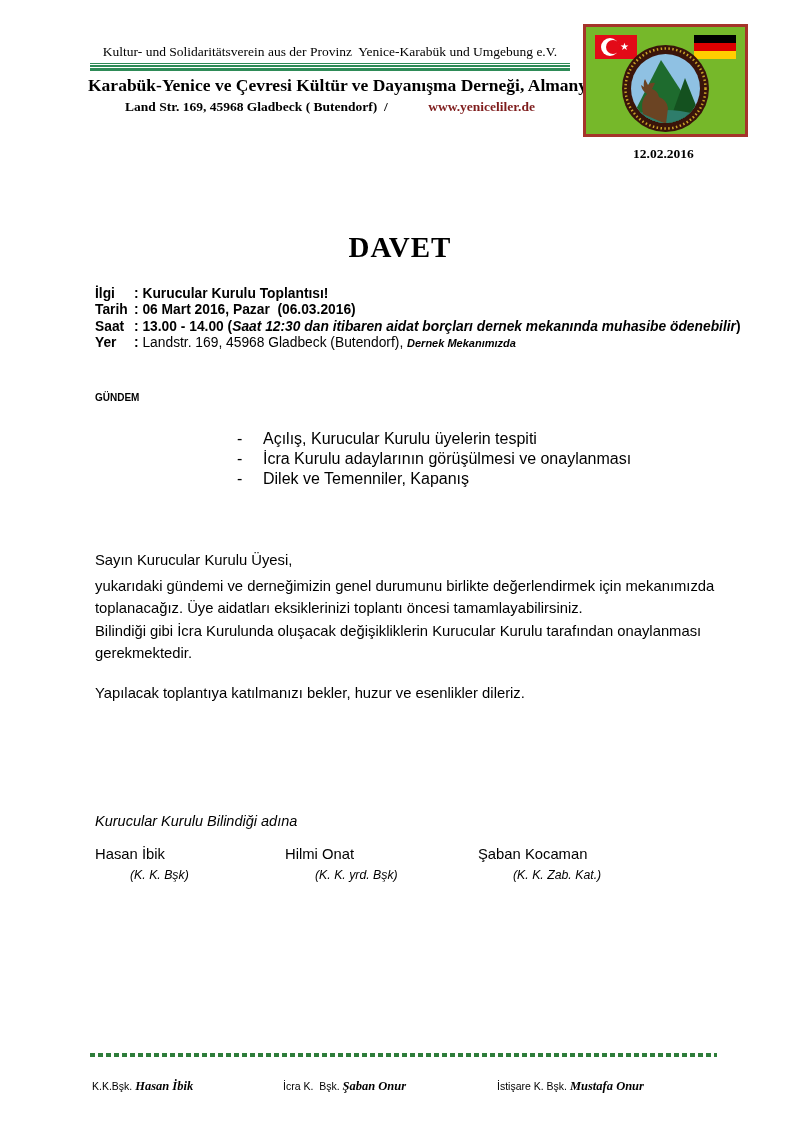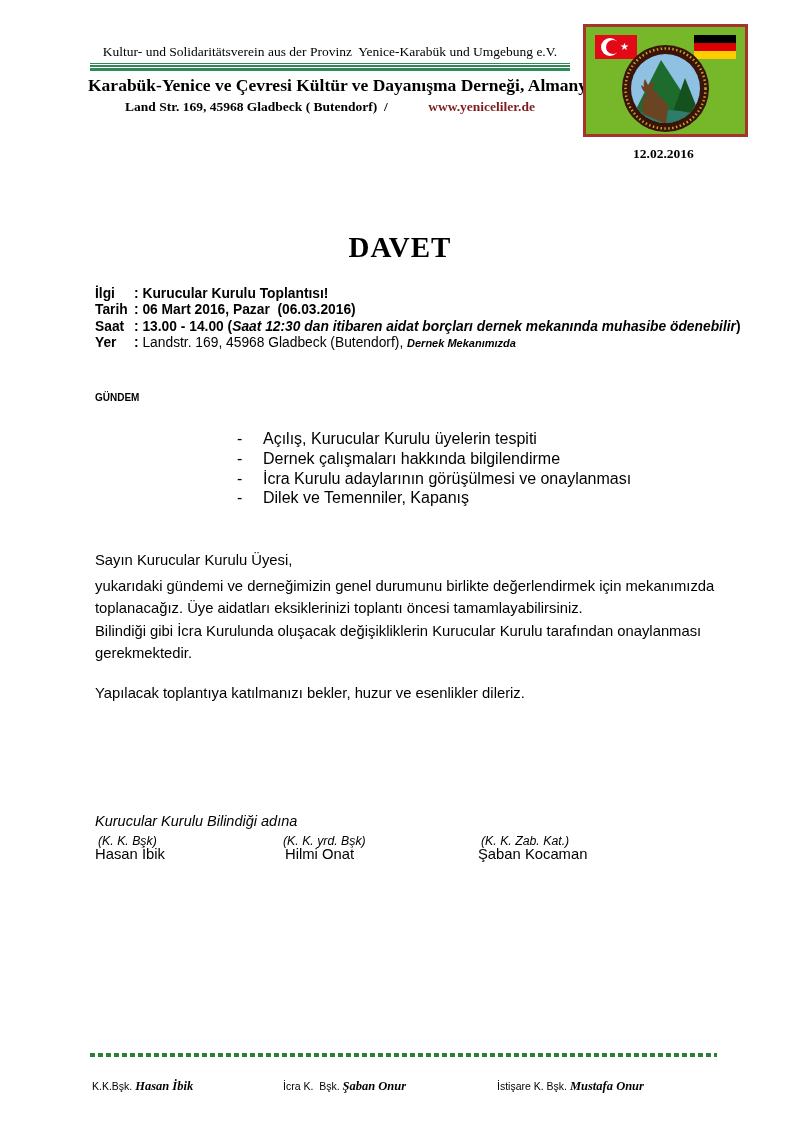--- a/index.html
+++ b/index.html
@@ -48,21 +48,21 @@
   .agenda{position:absolute;left:237px;top:429px;font-size:16px;line-height:19.8px;}
   .bullet{display:inline-block;width:26px;}
 
   
   .btxt{position:absolute;left:95px;width:660px;font-size:14.8px;line-height:22.3px;}
   .sal{top:549px;}  .p1{top:575px;}  .p2{top:620px;}  .p3{top:682px;}  .dateplace{top:734px;}
 
   
   .sig-intro{position:absolute;left:95px;top:813px;font-style:italic;font-size:14.5px;}
   .sig-name{position:absolute;top:846px;font-size:14.8px;}
-  .sig-role{position:absolute;top:834px;font-style:italic;font-size:12.3px;}
+  .sig-role{position:absolute;top:868px;font-style:italic;font-size:12.3px;margin-left:32px;}
   .c1{left:95px;} .c2{left:285px;} .c3{left:478px;}
   .r1{left:98px;} .r2{left:283px;} .r3{left:481px;}
 
   
   .footer-rule{position:absolute;left:90px;top:1053px;width:627px;height:3.5px;
                background:repeating-linear-gradient(90deg,#2E7D3A 0 5px,transparent 5px 8px);}
   .footer-org{position:absolute;left:90px;top:1060px;width:627px;text-align:center;
               font-family:"Liberation Serif",serif;font-weight:bold;font-size:14.5px;}
   .officer{position:absolute;top:1079px;white-space:pre;font-size:10.5px;text-align:center;}
   .o1{left:92px;} .o2{left:283px;} .o3{left:497px;}
@@ -113,21 +113,20 @@
   <div class="details">
     <div class="drow"><span class="dlabel">İlgi</span><span>: </span><span>Kurucular Kurulu Toplantısı!</span></div>
     <div class="drow"><span class="dlabel">Tarih</span><span>: </span><span>06 Mart 2016, Pazar  (06.03.2016)</span></div>
     <div class="drow"><span class="dlabel">Saat</span><span>: </span><span>13.00 - 14.00 (</span><span class="saat-note">Saat 12:30 dan itibaren aidat borçları dernek mekanında muhasibe ödenebilir</span><span>)</span></div>
     <div class="drow"><span class="dlabel">Yer</span><span>: </span><span class="yer-value">Landstr. 169, 45968 Gladbeck (Butendorf), </span><span class="yer-note">Dernek Mekanımızda</span></div>
   </div>
 
   <div class="agenda-h">GÜNDEM</div>
   <div class="agenda">
     <div><span class="bullet">-</span><span>Açılış, Kurucular Kurulu üyelerin tespiti</span></div>
-    <div><span class="bullet">-</span><span>Dernek çalışmaları hakkında bilgilendirme</span></div>
     <div><span class="bullet">-</span><span>İcra Kurulu adaylarının görüşülmesi ve onaylanması</span></div>
     <div><span class="bullet">-</span><span>Dilek ve Temenniler, Kapanış</span></div>
   </div>
 
   <div class="btxt sal">Sayın Kurucular Kurulu Üyesi,</div>
   <div class="btxt p1">
     <div>yukarıdaki gündemi ve derneğimizin genel durumunu birlikte değerlendirmek için mekanımızda</div>
     <div>toplanacağız. Üye aidatları eksiklerinizi toplantı öncesi tamamlayabilirsiniz.</div>
   </div>
   <div class="btxt p2">

